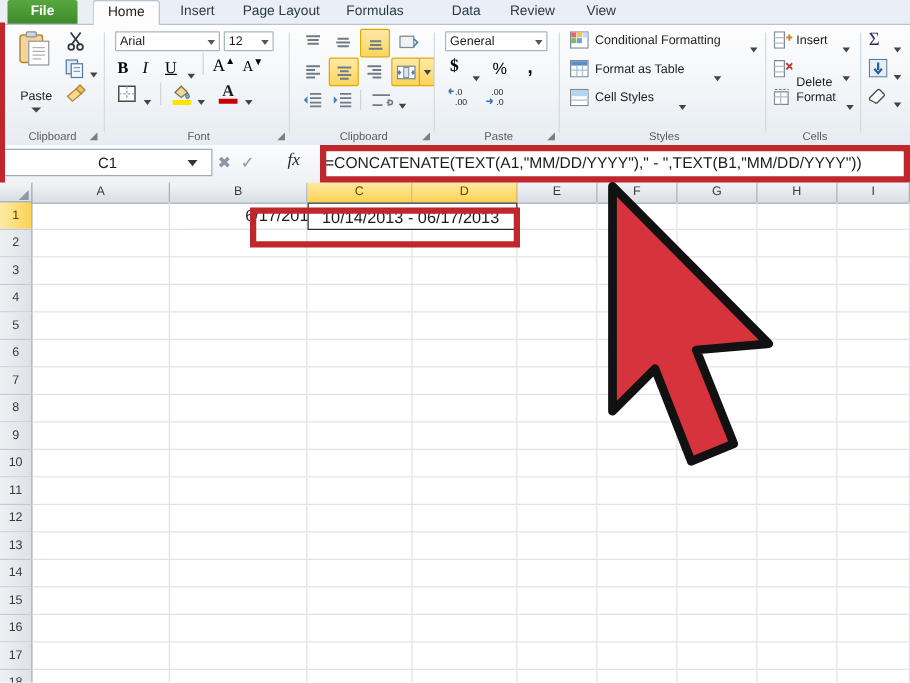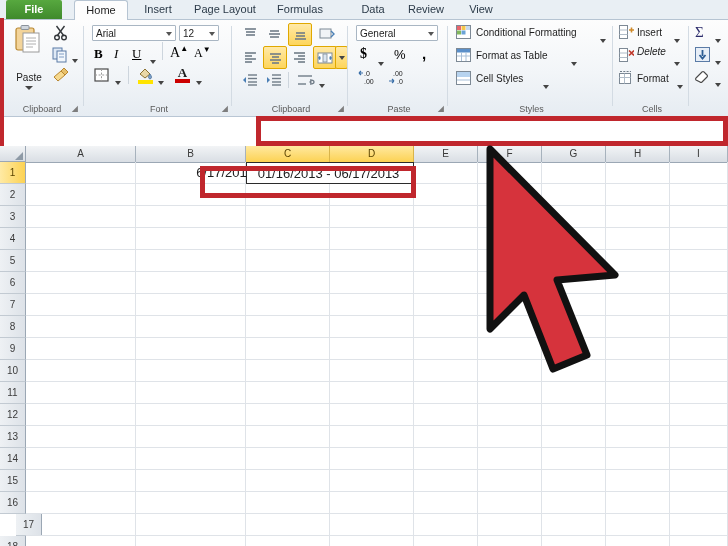--- a/index.html
+++ b/index.html
@@ -398,21 +398,21 @@
       <span style="position:absolute;left:57px;top:11px;"><i class="car-sm"></i></span>
 
       <div style="position:absolute;left:4px;top:28px;">
         <svg width="15" height="14" viewBox="0 0 15 14">
           <rect x="0.5" y="0.5" width="8" height="13" fill="#fff" stroke="#7d8995"></rect>
           <line x1="0.5" y1="5" x2="8.5" y2="5" stroke="#b0bcc8"></line>
           <line x1="0.5" y1="9.5" x2="8.5" y2="9.5" stroke="#b0bcc8"></line>
           <path d="M10 2.5 l5 5 M15 2.5 l-5 5" stroke="#c0392b" stroke-width="1.6"></path>
         </svg>
       </div>
-      <div class="cap" style="left:22px;top:26px;font-style:italic;">Delete</div>
+      <div class="cap" style="left:22px;top:41px;">Delete</div>
       <span style="position:absolute;left:57px;top:34px;"><i class="car-sm"></i></span>
 
       <div style="position:absolute;left:4px;top:51px;">
         <svg width="16" height="14" viewBox="0 0 16 14">
           <rect x="0.5" y="2.5" width="11" height="10" fill="#fff" stroke="#7d8995"></rect>
           <line x1="0.5" y1="6.5" x2="11.5" y2="6.5" stroke="#b0bcc8"></line>
           <line x1="5.5" y1="2.5" x2="5.5" y2="12.5" stroke="#b0bcc8"></line>
           <path d="M1 0.5 h11" stroke="#6f7b87" stroke-dasharray="2,1.3"></path>
         </svg>
       </div>
@@ -438,20 +438,27 @@
       <div style="position:absolute;left:3px;top:50px;">
         <svg width="16" height="14" viewBox="0 0 16 14">
           <path d="M2 10 q-1 -1 0 -2 L8 2 q1 -1 2 0 l3 3 q1 1 0 2 l-5 5 q-1 1 -2 0 z" fill="#fff" stroke="#4a4a4a" stroke-width="1.1"></path>
         </svg>
       </div>
       <span style="position:absolute;left:22px;top:55px;"><i class="car-sm"></i></span>
     </div>
 
   </div>
 
+  <div class="fbar">
+    <div class="namebox">C1</div>
+    <div class="namebox-car"></div>
+    <div class="fbtns">✖&nbsp;✓</div>
+    <div class="fx">fx</div>
+    <div class="finput">=CONCATENATE(TEXT(A1,"MM/DD/YYYY")," - ",TEXT(B1,"MM/DD/YYYY"))</div>
+  </div>
 
   <div class="redbox" style="left:256px;top:116px;width:472px;height:30px;"></div>
 
   <div class="sheet">
     <div class="colhdr">
       <div class="corner"></div>
       <div class="colcell" style="left:26px;width:110px;">A</div>
       <div class="colcell" style="left:136px;width:110px;">B</div>
       <div class="colcell sel" style="left:246px;width:84px;">C</div>
       <div class="colcell sel" style="left:330px;width:84px;">D</div>
@@ -616,21 +623,21 @@
         <div class="rowhdr" style="top: 346px; height: 22px; line-height: 21px;">16</div>
         <div class="gridcell" style="left: 26px; top: 346px; width: 110px; height: 22px;"></div>
         <div class="gridcell" style="left: 136px; top: 346px; width: 110px; height: 22px;"></div>
         <div class="gridcell" style="left: 246px; top: 346px; width: 84px; height: 22px;"></div>
         <div class="gridcell" style="left: 330px; top: 346px; width: 84px; height: 22px;"></div>
         <div class="gridcell" style="left: 414px; top: 346px; width: 64px; height: 22px;"></div>
         <div class="gridcell" style="left: 478px; top: 346px; width: 64px; height: 22px;"></div>
         <div class="gridcell" style="left: 542px; top: 346px; width: 64px; height: 22px;"></div>
         <div class="gridcell" style="left: 606px; top: 346px; width: 64px; height: 22px;"></div>
         <div class="gridcell" style="left: 670px; top: 346px; width: 58px; height: 22px;"></div>
-        <div class="rowhdr" style="top: 368px; height: 22px; line-height: 21px; margin-left: 16px;">17</div>
+        <div class="rowhdr" style="top: 368px; height: 22px; line-height: 21px;">17</div>
         <div class="gridcell" style="left: 26px; top: 368px; width: 110px; height: 22px;"></div>
         <div class="gridcell" style="left: 136px; top: 368px; width: 110px; height: 22px;"></div>
         <div class="gridcell" style="left: 246px; top: 368px; width: 84px; height: 22px;"></div>
         <div class="gridcell" style="left: 330px; top: 368px; width: 84px; height: 22px;"></div>
         <div class="gridcell" style="left: 414px; top: 368px; width: 64px; height: 22px;"></div>
         <div class="gridcell" style="left: 478px; top: 368px; width: 64px; height: 22px;"></div>
         <div class="gridcell" style="left: 542px; top: 368px; width: 64px; height: 22px;"></div>
         <div class="gridcell" style="left: 606px; top: 368px; width: 64px; height: 22px;"></div>
         <div class="gridcell" style="left: 670px; top: 368px; width: 58px; height: 22px;"></div>
         <div class="rowhdr" style="top: 390px; height: 22px; line-height: 21px;">18</div>
@@ -639,21 +646,21 @@
         <div class="gridcell" style="left: 246px; top: 390px; width: 84px; height: 22px;"></div>
         <div class="gridcell" style="left: 330px; top: 390px; width: 84px; height: 22px;"></div>
         <div class="gridcell" style="left: 414px; top: 390px; width: 64px; height: 22px;"></div>
         <div class="gridcell" style="left: 478px; top: 390px; width: 64px; height: 22px;"></div>
         <div class="gridcell" style="left: 542px; top: 390px; width: 64px; height: 22px;"></div>
         <div class="gridcell" style="left: 606px; top: 390px; width: 64px; height: 22px;"></div>
         <div class="gridcell" style="left: 670px; top: 390px; width: 58px; height: 22px;"></div>
       </div>
 
     <div class="gridcell" style="left:148px;top:16px;width:110px;height:22px;">6/17/2013</div>
-    <div class="gridcell" style="left:246px;top:16px;width:168px;height:22px;text-align:center;border:1px solid #2b2b2b;background:#fff;">01/16/2013 - 06/17/2013</div>
+    <div class="gridcell" style="left:246px;top:16px;width:168px;height:22px;text-align:center;border:1px solid #2b2b2b;background:#fff;">10/14/2013 - 06/17/2013</div>
   </div>
 
   <div class="redbox" style="left:200px;top:166px;width:216px;height:32px;"></div>
 
   <div class="cursor" style="left:440px;top:143px;">
     <svg width="205" height="240" viewBox="0 0 205 240">
       <path d="M50 6 L175 132 L117 137 L147 212 L113 226 L84 152 L50 186 Z" fill="#d6333c" stroke="#111" stroke-width="7" stroke-linejoin="round" stroke-linecap="round"></path>
     </svg>
   </div>
 

